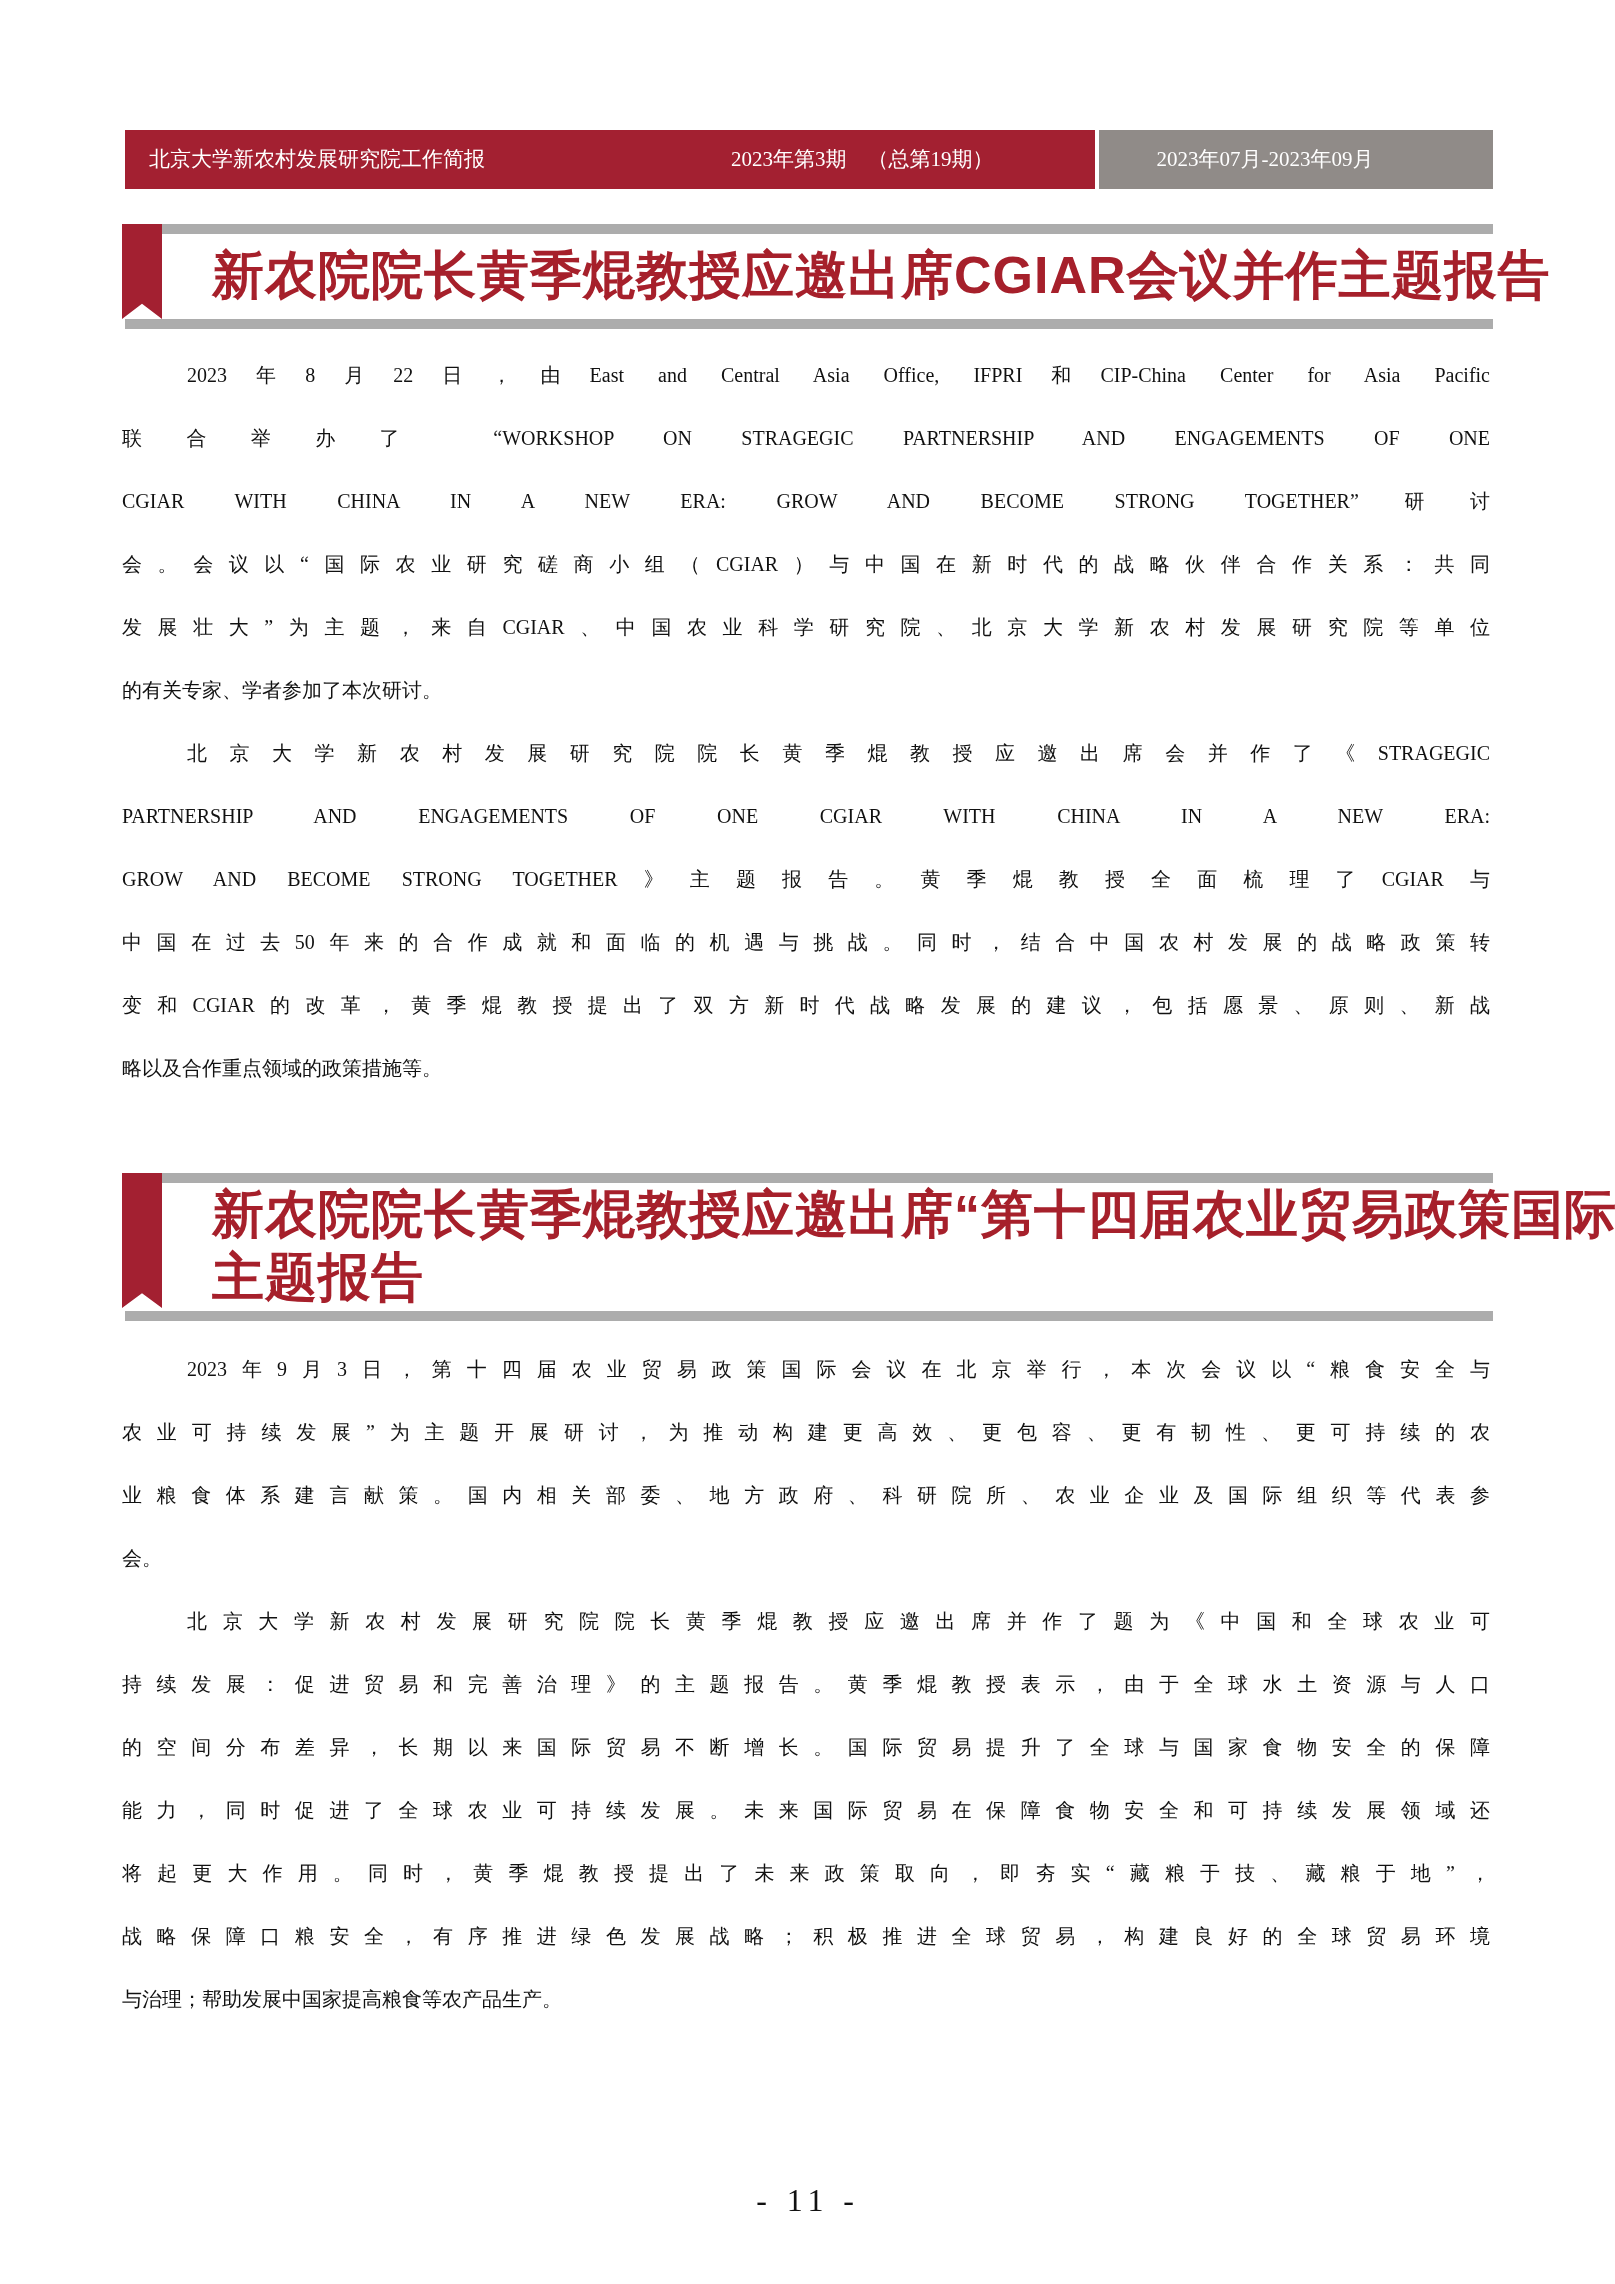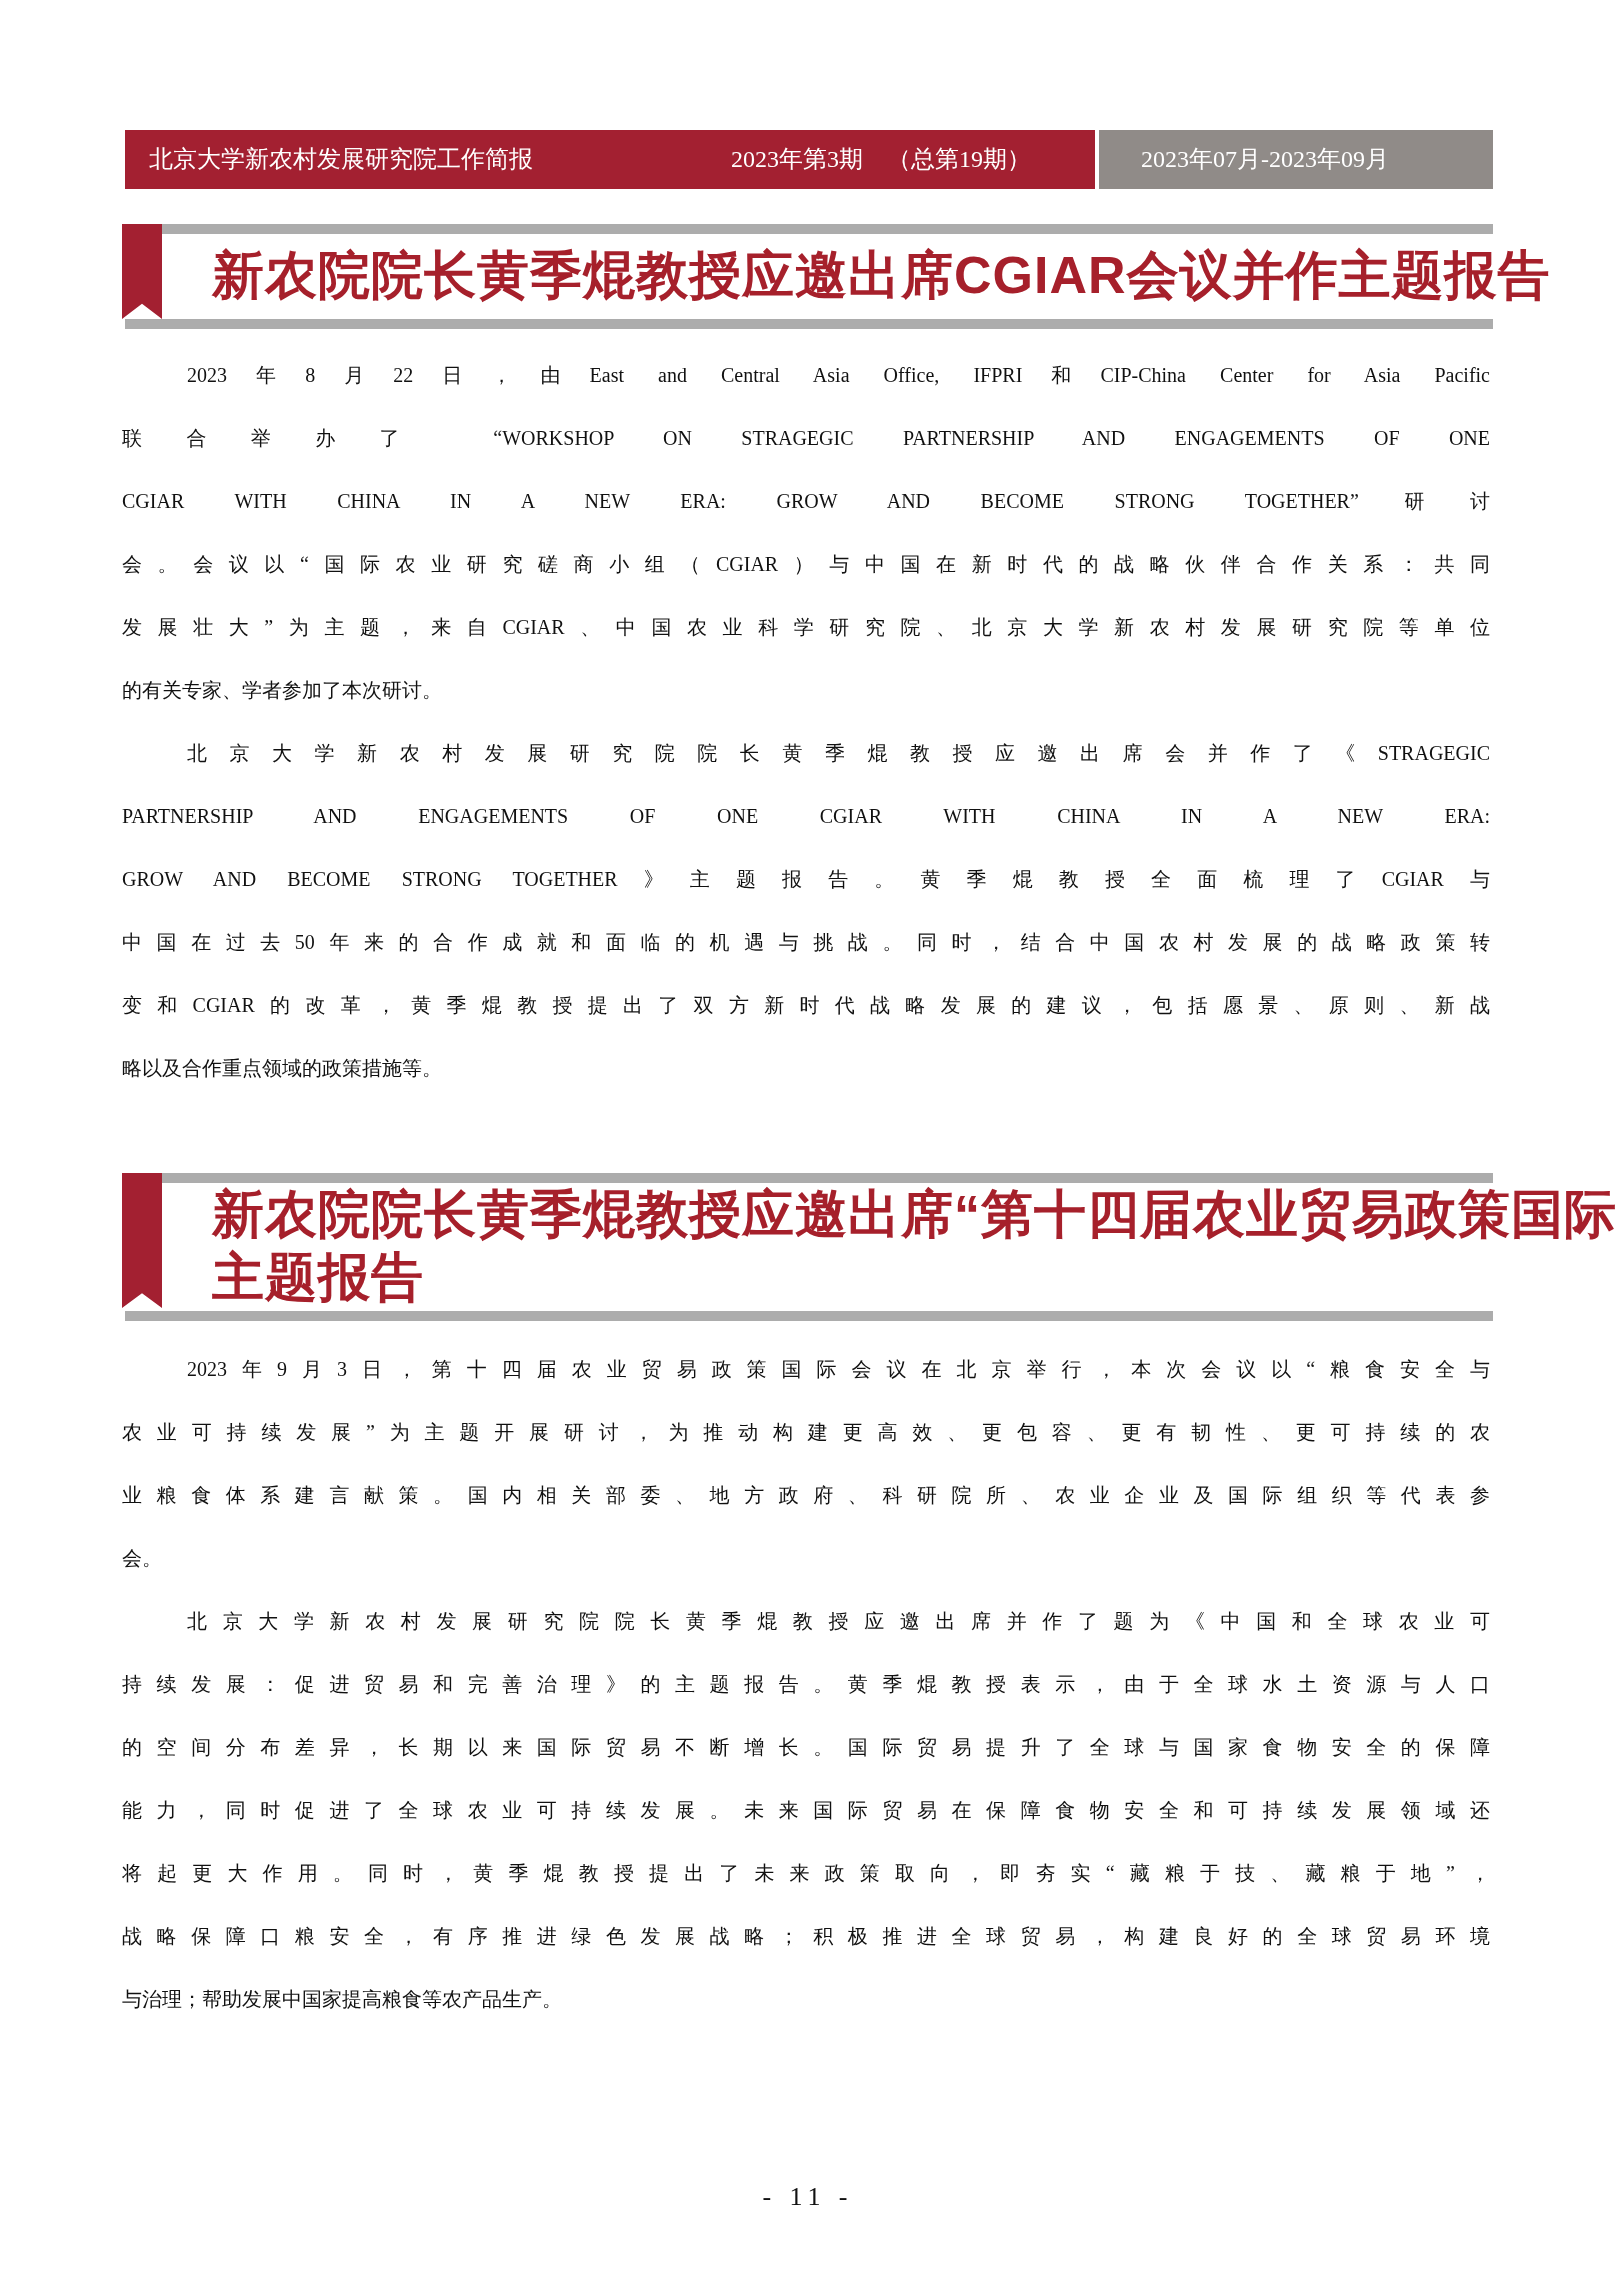--- a/index.html
+++ b/index.html
@@ -5,21 +5,21 @@
   html,body{margin:0;padding:0;}
   body{
     width:1616px;height:2284px;position:relative;background:#ffffff;
     font-family:"Liberation Serif","DejaVu Serif",serif;color:#111111;
   }
   
   .band{position:absolute;top:130px;height:59px;}
   .band-red{left:125px;width:970px;background:#A32031;}
   .band-gray{left:1099px;width:394px;background:#908B88;}
   .band-text{
-    position:absolute;color:#ffffff;font-size:24px;line-height:59px;
+    position:absolute;color:#ffffff;font-size:21px;line-height:59px;
     white-space:nowrap;font-family:"Liberation Serif","DejaVu Serif",serif;
   }
   
   .section{position:absolute;left:122px;width:1375px;}
   .rule{position:absolute;height:9.8px;background:#ACACAC;}
   .ribbon{position:absolute;left:0;width:40px;background:#A32031;}
   .ribbon1{clip-path:polygon(0 0,100% 0,100% 100%,50% 84%,0 100%);}
   .ribbon2{clip-path:polygon(0 0,100% 0,100% 100%,50% 89%,0 100%);}
   .section-title{
     position:absolute;left:90px;color:#A6202B;
@@ -30,21 +30,21 @@
   .section-body{position:absolute;left:0;width:1368px;font-size:20px;}
   .bodyline{
     height:63px;line-height:63px;overflow:hidden;
     text-align:justify;text-align-last:justify;
   }
   .bodyline.first{text-indent:65px;}
   .bodyline.last{text-align-last:left;}
   
   .page-number{
     position:absolute;top:2182px;left:0;width:1616px;text-align:center;
-    font-size:26px;letter-spacing:5.9px;color:#111111;
+    font-size:32px;letter-spacing:5.9px;color:#111111;
   }
 </style>
 </head>
 <body>
 
 <div class="band band-red"></div>
 <div class="band band-gray"></div>
 <div class="band-text" style="top:130px;left:149px;">北京大学新农村发展研究院工作简报</div>
 <div class="band-text" style="top:130px;left:731px;">2023年第3期　（总第19期）</div>
 <div class="band-text" style="top:130px;left:1099px;width:332px;text-align:center;">2023年07月-2023年09月</div>

